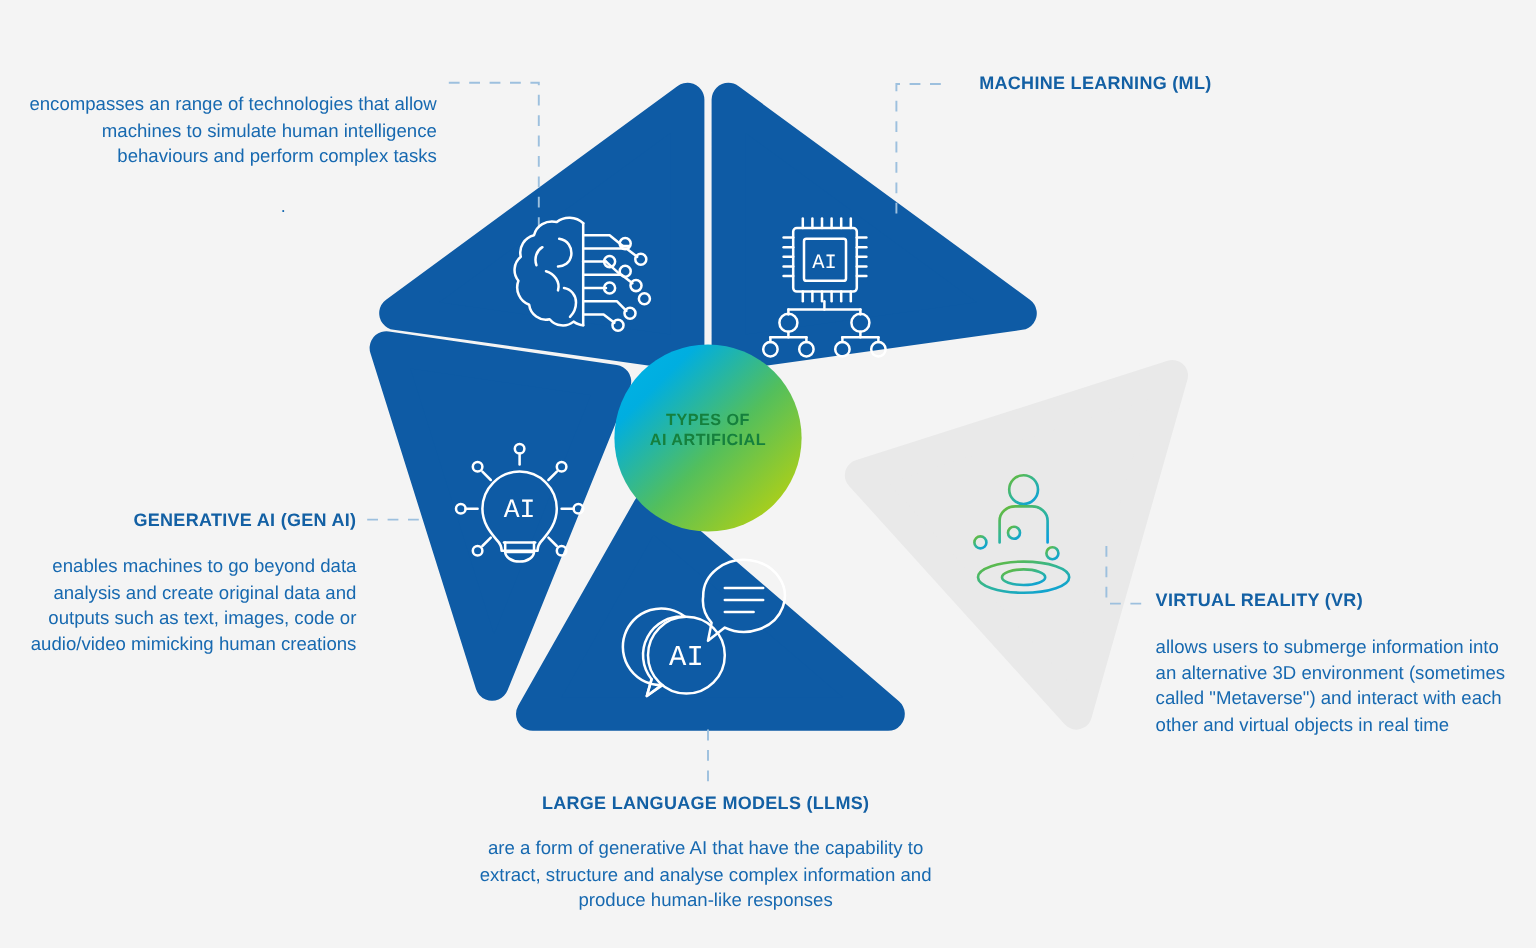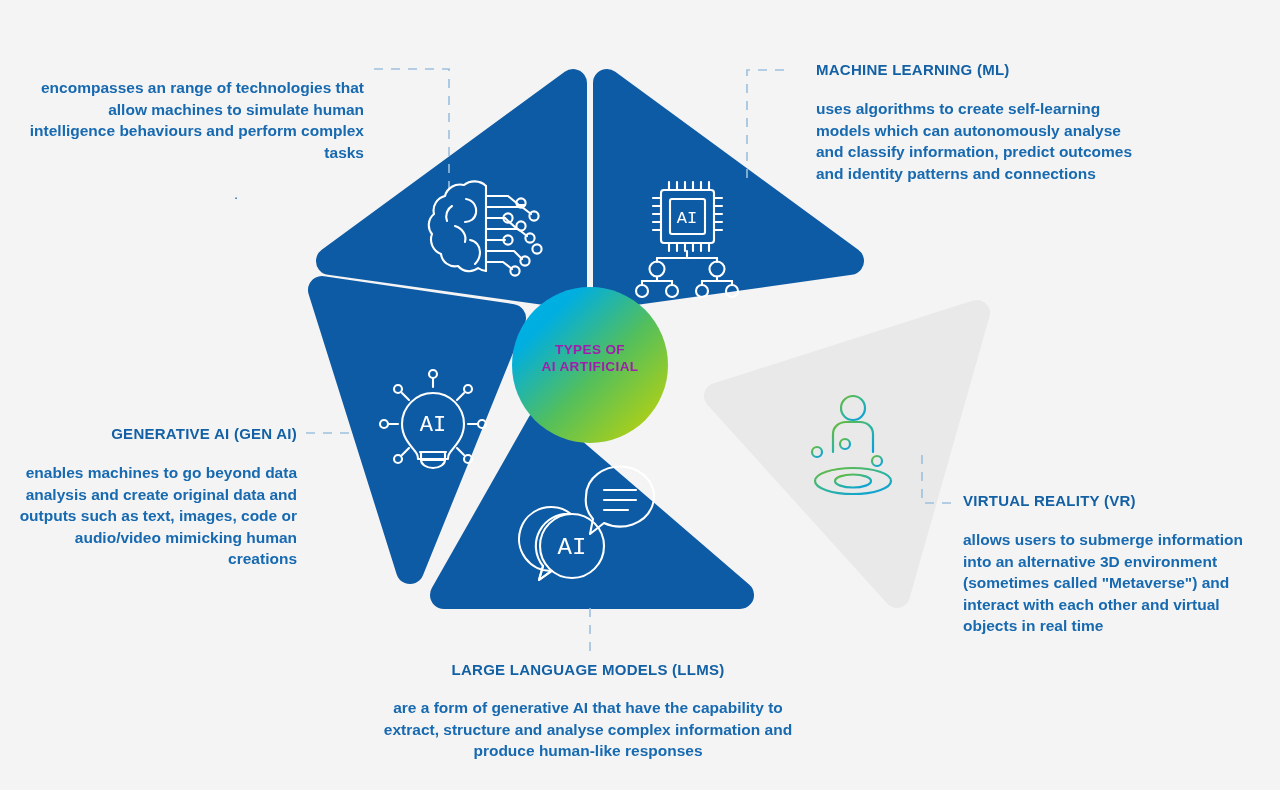--- a/index.html
+++ b/index.html
@@ -12,21 +12,21 @@
   }
   #stage{position:absolute;inset:0;width:1280px;height:790px;}
   svg.layer{position:absolute;left:0;top:0;width:1280px;height:790px;}
 
   .txtblock{position:absolute;}
   .heading{
     font-size:15px;font-weight:bold;letter-spacing:.25px;
     color:#1360a4;line-height:19px;white-space:nowrap;
   }
   .body{
-    font-size:15.5px;line-height:21.5px;color:#1769b0;font-weight:700;
+    font-size:15.5px;line-height:21.5px;color:#1769b0;font-weight:400;
   }
   .ta-right{text-align:right;}
   .ta-left{text-align:left;}
   .ta-center{text-align:center;}
 
   
   #blk-ai{left:20px;top:58px;width:344px;}
   #blk-ai .body{margin-top:19px;}
   #blk-ai .dot{margin-top:22px;font-size:15px;color:#1769b0;text-align:center;padding-left:88px;}
 
@@ -37,21 +37,21 @@
   #blk-gen .body{margin-top:19px;}
 
   #blk-vr{left:963px;top:491px;width:300px;}
   #blk-vr .body{margin-top:19px;}
 
   #blk-llm{left:383px;top:660px;width:410px;}
   #blk-llm .body{margin-top:18px;}
 
   .ctr-label{
     position:absolute;left:511px;top:341px;width:158px;
-    text-align:center;color:#a21caf;font-weight:bold;
+    text-align:center;color:#15803d;font-weight:bold;
     font-size:13.5px;line-height:17px;letter-spacing:.4px;
     pointer-events:none;
   }
 </style>
 </head>
 <body>
 
 <div id="stage">
 
   <svg class="layer" viewBox="0 0 1280 790">
@@ -262,21 +262,20 @@
     <div>AI ARTIFICIAL</div>
   </div>
 
   <div class="txtblock ta-right" id="blk-ai">
     <div class="body">encompasses an range of technologies that allow machines to simulate human intelligence behaviours and perform complex tasks</div>
     <div class="dot">.</div>
   </div>
 
   <div class="txtblock ta-left" id="blk-ml">
     <div class="heading">MACHINE LEARNING (ML)</div>
-    <div class="body">uses algorithms to create self-learning models which can autonomously analyse and classify information, predict outcomes and identity patterns and connections</div>
   </div>
 
   <div class="txtblock ta-right" id="blk-gen">
     <div class="heading">GENERATIVE AI (GEN AI)</div>
     <div class="body">enables machines to go beyond data analysis and create original data and outputs such as text, images, code or audio/video mimicking human creations</div>
   </div>
 
   <div class="txtblock ta-center" id="blk-llm">
     <div class="heading">LARGE LANGUAGE MODELS (LLMS)</div>
     <div class="body">are a form of generative AI that have the capability to extract, structure and analyse complex information and produce human-like responses</div>

